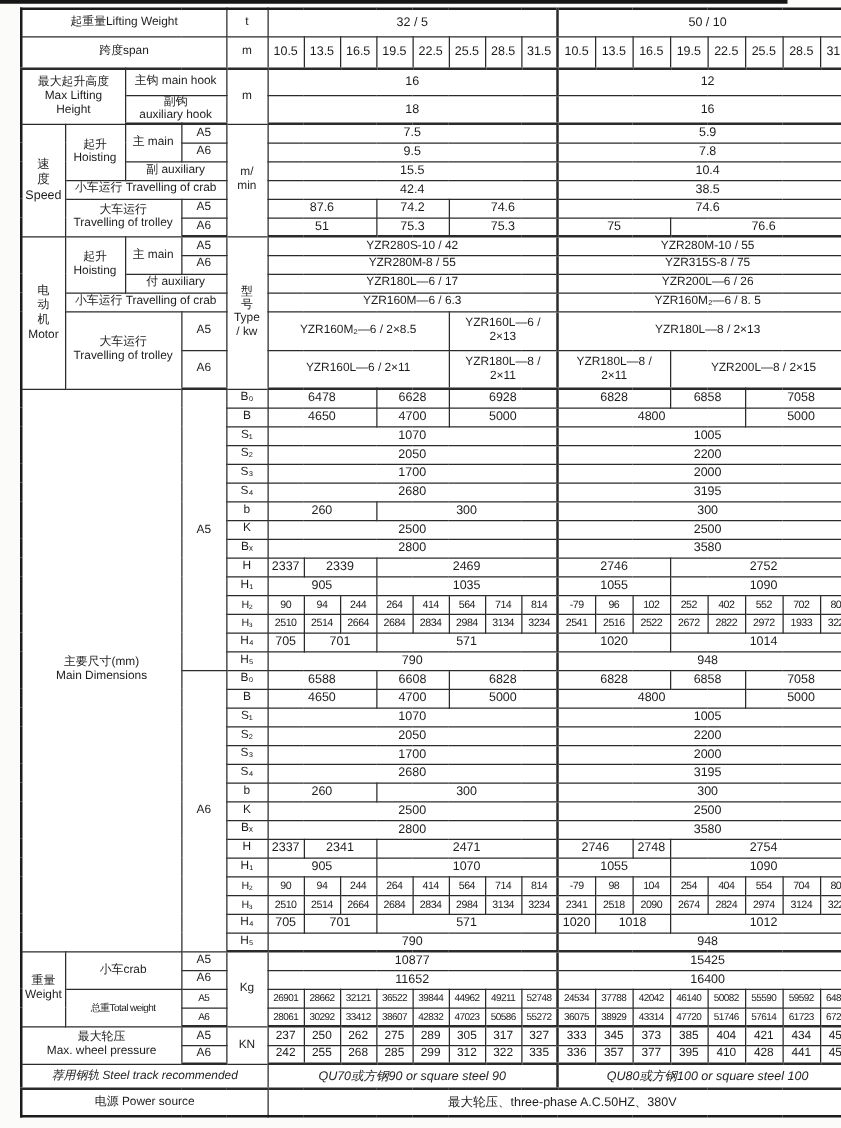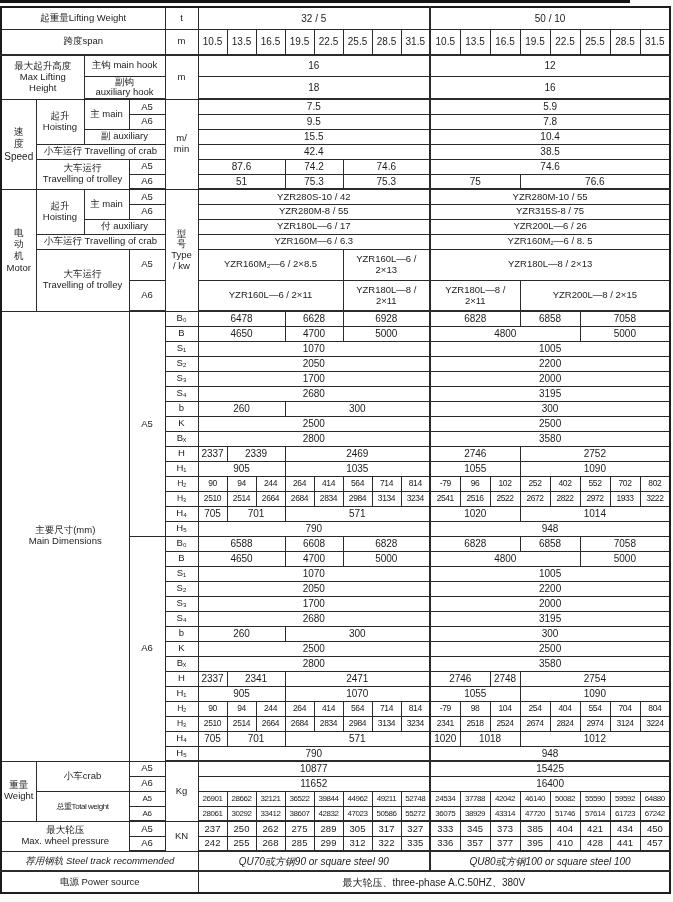--- a/index.html
+++ b/index.html
@@ -1,18 +1,18 @@
 <!DOCTYPE html>
 <html><head>
 <meta charset="utf-8">
 <style>
   html,body{margin:0;padding:0;background:#fbfbfa;}
   body{width:673px;height:902px;overflow:hidden;font-family:"Liberation Sans","DejaVu Sans",sans-serif;color:#1c1c1c;}
   #top-rule{height:3px;background:#161616;width:630px;margin:0 0 3px 0;}
-  #wrap{padding-left:0;}
+  #wrap{padding-left:16px;}
   table{border-collapse:collapse;table-layout:fixed;width:667px;background:#fff;border:2px solid #1c1c1c;}
   td{border:1px solid #2b2b2b;text-align:center;vertical-align:middle;font-size:10px;line-height:1.15;padding:0;overflow:hidden;white-space:pre-line;word-break:break-word;}
   tr{height:15px;}
   tr.h18{height:26px;} tr.h20{height:20px;font-style:italic;} tr.h21{height:21px;} tr.h22{height:22px;}
   tr.h23{height:23px;} tr.h31{height:31px;}
   tr.se td{border-bottom-width:2px;}
   td.hl{border-left-width:2px;margin-top:39px;}
   tr.sm td{font-size:8.5px;letter-spacing:-0.4px;}
   tr.m9 td{font-size:9.5px;}
   tr.xs td{font-size:8px;letter-spacing:-0.45px;}
@@ -400,21 +400,21 @@
           <td>2510</td>
           <td>2514</td>
           <td>2664</td>
           <td>2684</td>
           <td>2834</td>
           <td>2984</td>
           <td>3134</td>
           <td>3234</td>
           <td class="hl">2341</td>
           <td>2518</td>
-          <td>2524</td>
+          <td>2090</td>
           <td>2674</td>
           <td>2824</td>
           <td>2974</td>
           <td>3124</td>
           <td>3224</td>
         </tr>
         <tr>
           <td class="lab">H₄</td>
           <td>705</td>
           <td colspan="2">701</td>

